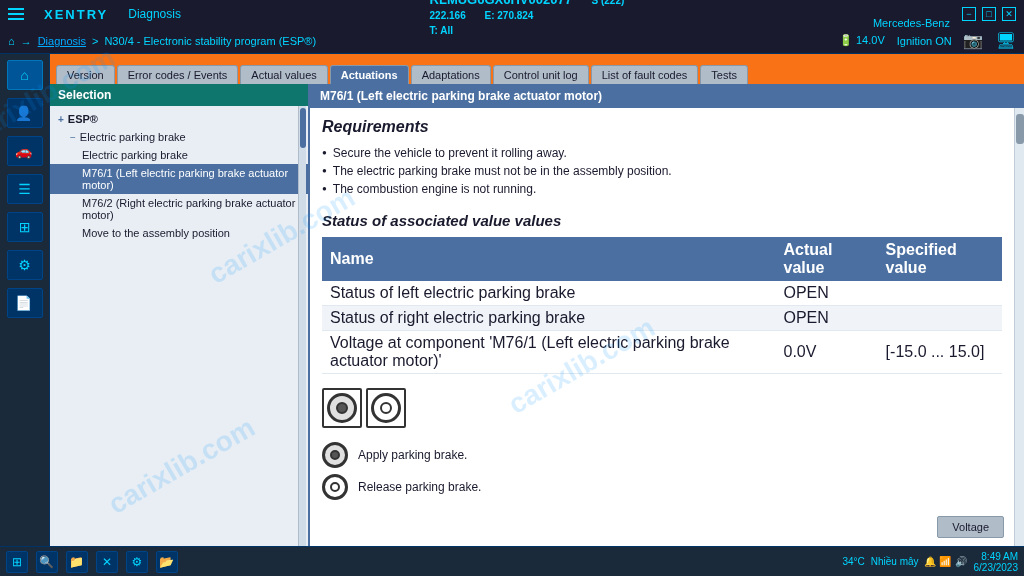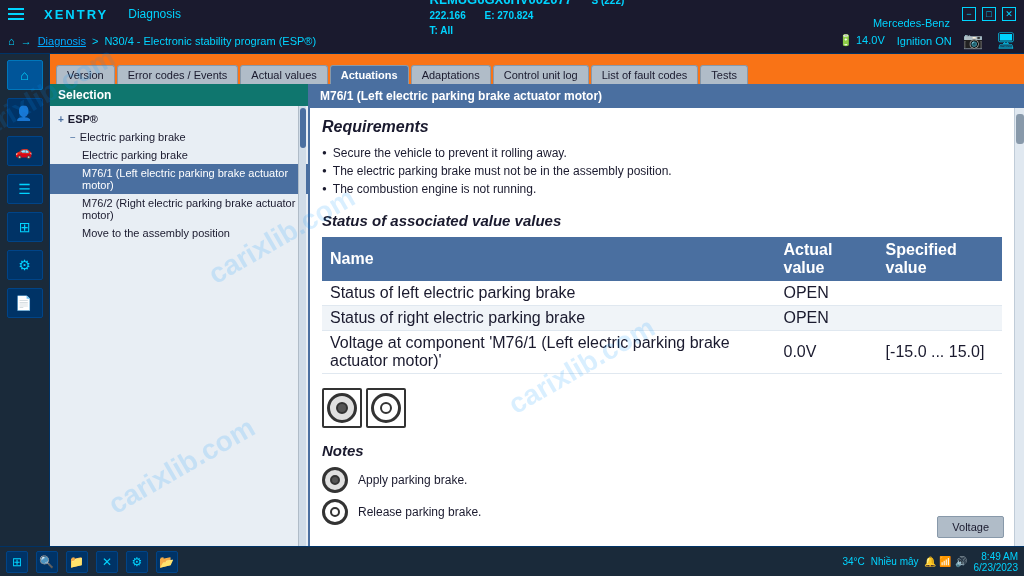--- a/index.html
+++ b/index.html
@@ -647,21 +647,20 @@
                   <div style="width:12px;height:12px;border:2px solid #333;border-radius:50%;background:#555;"></div>
                 </div>
               </button>
               <button class="action-btn" title="Release parking brake">
                 <div style="width:30px;height:30px;border:3px solid #333;border-radius:50%;display:flex;align-items:center;justify-content:center;">
                   <div style="width:12px;height:12px;border:2px solid #333;border-radius:50%;"></div>
                 </div>
               </button>
             </div>
 
-            <div class="notes-title">Notes</div>
             <div class="note-item">
               <div class="note-icon-apply">
                 <div class="note-icon-apply-inner"></div>
               </div>
               <span>Apply parking brake.</span>
             </div>
             <div class="note-item">
               <div class="note-icon">
                 <div class="note-icon-inner"></div>
               </div>

